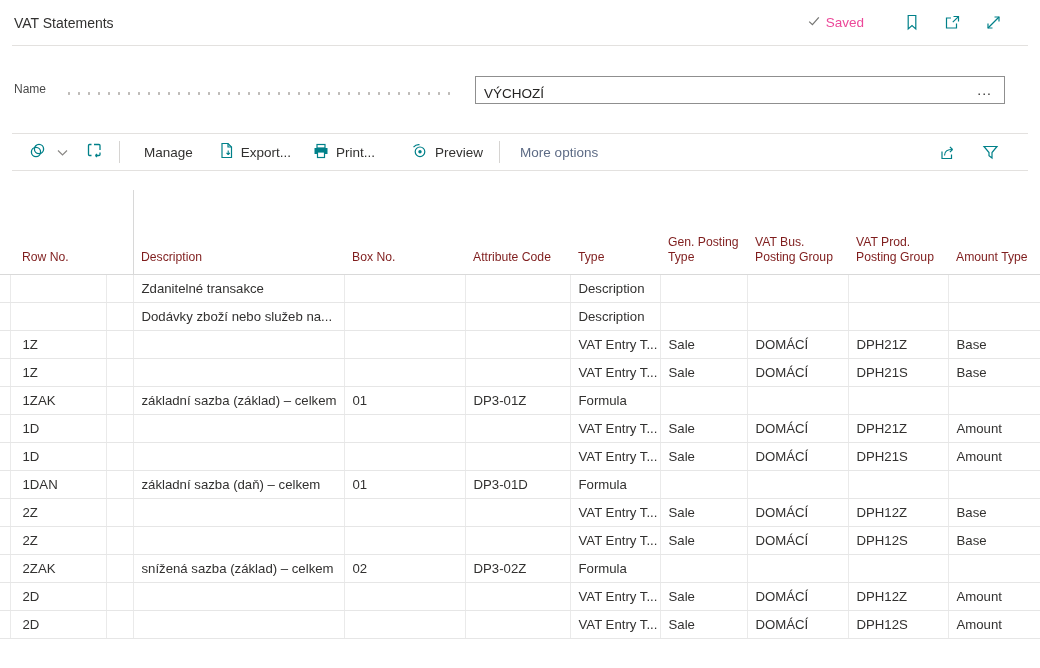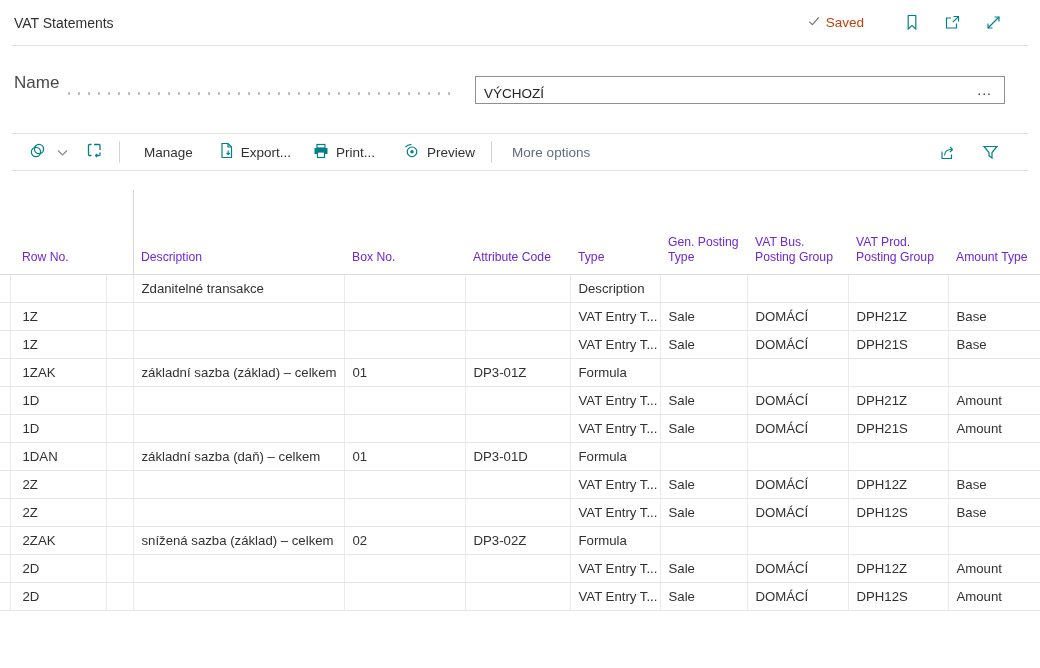--- a/index.html
+++ b/index.html
@@ -7,25 +7,25 @@
   .app {
     position:relative; width:1040px; height:668px; background:#fff; overflow:hidden;
     font-family:"Liberation Sans","DejaVu Sans",sans-serif; color:#323130;
     -webkit-font-smoothing:antialiased;
   }
   
   .topbar { position:absolute; top:0; left:0; right:0; height:45px;
             display:flex; align-items:center; padding:0 38px 0 14px; }
   .page-title { font-size:14px; color:#323130; flex:1 1 auto; }
   .top-right { display:flex; align-items:center; gap:24px; }
-  .saved { display:flex; align-items:center; gap:5px; font-size:13.5px; color:#c2410c; margin-right:16px; }
+  .saved { display:flex; align-items:center; gap:5px; font-size:13.5px; color:#ec4899; margin-right:16px; }
   .icon-btn { background:none; border:none; padding:0; line-height:0; cursor:pointer; }
   .divider { position:absolute; left:12px; right:12px; height:1px; background:#e3e1df; }
   
-  .name-label { position:absolute; left:14px; top:73px; font-size:17px; color:#4a4a4a; }
+  .name-label { position:absolute; left:14px; top:82px; font-size:12px; color:#4a4a4a; }
   .name-leader { position:absolute; left:64px; top:92px; width:394px; height:3px;
     background-image:radial-gradient(circle, #bdbab7 1.1px, transparent 1.3px);
     background-size:10px 3px; background-repeat:repeat-x; }
   .name-input { position:absolute; left:475px; top:76px; width:530px; height:28px;
     border:1px solid #8f8f8f; background:#fff; display:flex; align-items:center;
     padding:6px 10px 0 8px; }
   .name-input .val { flex:1 1 auto; font-size:13.5px; color:#252423; }
   .assist-edit { background:none; border:none; font-size:14px; letter-spacing:1px;
     color:#323130; line-height:10px; padding:0 2px 6px 2px; cursor:pointer; }
   
@@ -36,21 +36,21 @@
     font-family:inherit; font-size:13.5px; color:#323130; cursor:pointer; white-space:nowrap; }
   .cmd.muted { color:#5d6b85; }
   .tb-spacer { flex:1 1 auto; }
   
   .grid { position:absolute; top:170px; left:0; width:1040px; bottom:0; overflow:hidden; }
   .freeze-line { position:absolute; left:133px; top:20px; width:1px; height:84px;
     background:#d8d8d8; z-index:2; }
   table { border-collapse:collapse; table-layout:fixed; width:1040px; }
   thead tr { height:104px; }
   thead th { vertical-align:bottom; text-align:left; font-weight:400; font-size:12.2px;
-    color:#6d28d9; line-height:15px; padding:0 6px 9px 8px;
+    color:#7f1d1d; line-height:15px; padding:0 6px 9px 8px;
     border-bottom:1px solid #d9d9d9; overflow:hidden; }
   thead th.c-rowno { padding-left:12px; }
   tbody td { height:28px; font-size:13.2px; color:#323130; padding:0 5px 0 8px;
     border-bottom:1px solid #e6e6e6; border-right:1px solid #eaeaea;
     white-space:nowrap; overflow:hidden; background:#fff; }
   tbody td:last-child { border-right:none;margin-top:8px; }
   tbody td.gutter, tbody td.stub { padding:0; }
   tbody td.c-row_no { padding-left:12px; }
 </style>
 </head>
@@ -131,21 +131,21 @@
     <button class="cmd" style="margin-right:22px">
       <span>
         <svg width="15" height="17" viewBox="0 0 15 17">
             <path d="M3 1.5 h6 l3.5 3.5 v10.5 h-9.5 z" fill="none" stroke="#008089" stroke-width="1.2"></path>
             <path d="M9 1.5 v3.5 h3.5" fill="none" stroke="#008089" stroke-width="1.2"></path>
             <path d="M9.2 8.5 v4 m0 0 l-1.7 -1.7 m1.7 1.7 l1.7 -1.7" fill="none" stroke="#008089" stroke-width="1.1"></path>
           </svg>
       </span>
       <span>Export...</span>
     </button>
-    <button class="cmd" style="margin-right:28px">
+    <button class="cmd" style="margin-right:36px">
       <span>
         <svg width="16" height="16" viewBox="0 0 16 16">
             <rect x="4" y="1.5" width="8" height="3.5" fill="none" stroke="#008089" stroke-width="1.2"></rect>
             <rect x="2" y="5.5" width="12" height="5" fill="#008089" stroke="#008089"></rect>
             <rect x="4.5" y="9" width="7" height="5.5" fill="#fff" stroke="#008089" stroke-width="1.2"></rect>
           </svg>
       </span>
       <span>Print...</span>
     </button>
     <button class="cmd" style="margin-right:16px">
@@ -218,20 +218,33 @@
             <td class="c-box_no"></td>
             <td class="c-attribute_code"></td>
             <td class="c-type">Description</td>
             <td class="c-gen_posting_type"></td>
             <td class="c-vat_bus_posting_group"></td>
             <td class="c-vat_prod_posting_group"></td>
             <td class="c-amount_type"></td>
           </tr>
           <tr>
             <td class="gutter"></td>
+            <td class="c-row_no"></td>
+            <td class="stub"></td>
+            <td class="c-description">Dodávky zboží nebo služeb na...</td>
+            <td class="c-box_no"></td>
+            <td class="c-attribute_code"></td>
+            <td class="c-type">Description</td>
+            <td class="c-gen_posting_type"></td>
+            <td class="c-vat_bus_posting_group"></td>
+            <td class="c-vat_prod_posting_group"></td>
+            <td class="c-amount_type"></td>
+          </tr>
+          <tr>
+            <td class="gutter"></td>
             <td class="c-row_no">1Z</td>
             <td class="stub"></td>
             <td class="c-description"></td>
             <td class="c-box_no"></td>
             <td class="c-attribute_code"></td>
             <td class="c-type">VAT Entry T...</td>
             <td class="c-gen_posting_type">Sale</td>
             <td class="c-vat_bus_posting_group">DOMÁCÍ</td>
             <td class="c-vat_prod_posting_group">DPH21Z</td>
             <td class="c-amount_type">Base</td>

